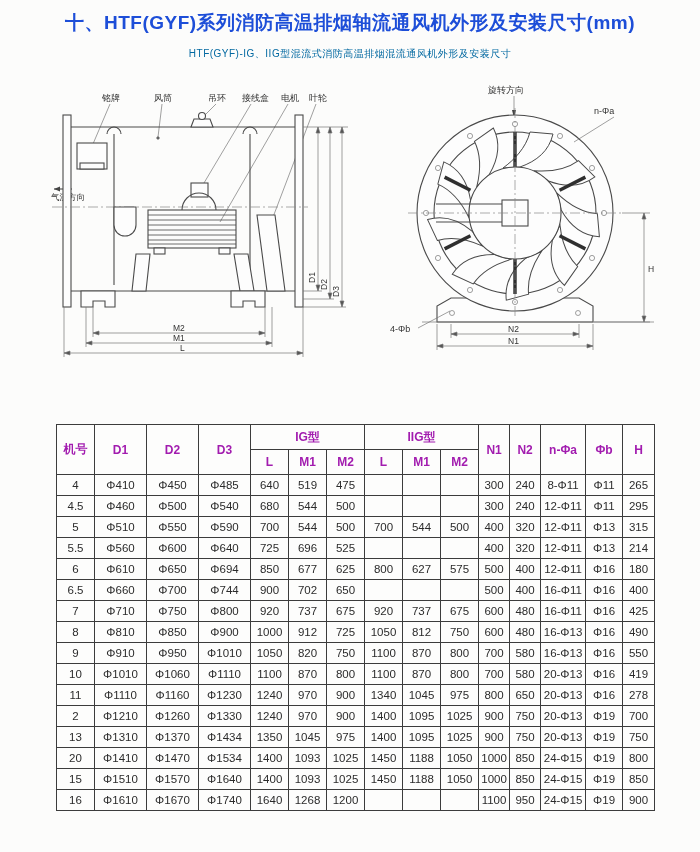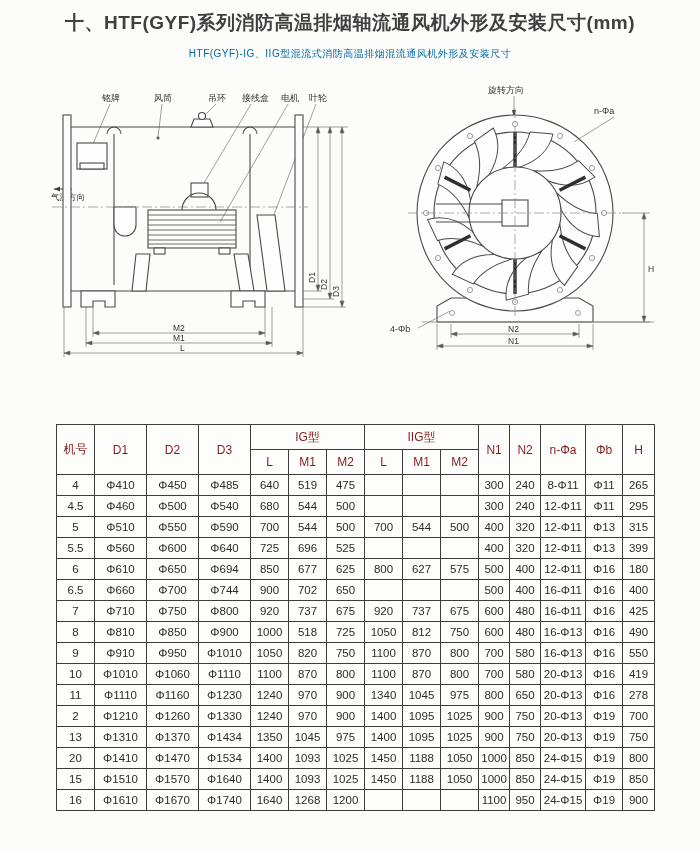--- a/index.html
+++ b/index.html
@@ -7,21 +7,21 @@
   body {
     position:relative;
     background:#fcfcfb;
     font-family:"Liberation Sans","DejaVu Sans",sans-serif;
     color:#222;
     overflow:hidden;
   }
   .page-title {
     position:absolute; top:10px; left:0; width:100%;
     text-align:center; font-size:19px; font-weight:bold;
-    letter-spacing:0.5px; color:#404040;
+    letter-spacing:0.5px; color:#1d4ed8;
   }
   .page-subtitle {
     position:absolute; top:47px; left:0; width:100%;
     text-align:center; font-size:10px; color:#0369a1;
     letter-spacing:0.5px;
   }
   .drawing { position:absolute; }
   #side-view  { top:85px; left:50px;  width:330px; height:300px; }
   #front-view { top:80px; left:382px; width:315px; height:305px; }
   svg text { font-family:"Liberation Sans","DejaVu Sans",sans-serif; fill:#333; }
@@ -33,21 +33,21 @@
   table.spec {
     position:absolute; top:424px; left:56px;
     width:593px; table-layout:fixed;
     border-collapse:collapse; font-size:11.5px; color:#2b2b2b;
     background:#fdfdfc;
   }
   table.spec th, table.spec td {
     border:1px solid #3c3c3c; text-align:center; vertical-align:middle;
     padding:0 1px; overflow:hidden; white-space:nowrap;
   }
-  table.spec th { font-weight:normal; font-size:12px; height:25px; color:#7f1d1d; }
+  table.spec th { font-weight:bold; font-size:12px; height:25px; color:#a21caf; }
   table.spec td { height:21px; }
   table.spec { border:1.5px solid #2d2d2d; }
 </style>
 </head>
 <body>
 
 <div class="page-title">十、HTF(GYF)系列消防高温排烟轴流通风机外形及安装尺寸(mm)</div>
 <div class="page-subtitle">HTF(GYF)-IG、IIG型混流式消防高温排烟混流通风机外形及安装尺寸</div>
 
 <svg id="side-view" class="drawing" viewBox="0 0 330 300" xmlns="http://www.w3.org/2000/svg">
@@ -370,21 +370,21 @@
         <td>725</td>
         <td>696</td>
         <td>525</td>
         <td></td>
         <td></td>
         <td></td>
         <td>400</td>
         <td>320</td>
         <td>12-Φ11</td>
         <td>Φ13</td>
-        <td>399</td>
+        <td>214</td>
       </tr>
       <tr>
         <td>6</td>
         <td>Φ610</td>
         <td>Φ650</td>
         <td>Φ694</td>
         <td>850</td>
         <td>677</td>
         <td>625</td>
         <td>800</td>
@@ -429,21 +429,21 @@
         <td>16-Φ11</td>
         <td>Φ16</td>
         <td>425</td>
       </tr>
       <tr>
         <td>8</td>
         <td>Φ810</td>
         <td>Φ850</td>
         <td>Φ900</td>
         <td>1000</td>
-        <td>518</td>
+        <td>912</td>
         <td>725</td>
         <td>1050</td>
         <td>812</td>
         <td>750</td>
         <td>600</td>
         <td>480</td>
         <td>16-Φ13</td>
         <td>Φ16</td>
         <td>490</td>
       </tr>

